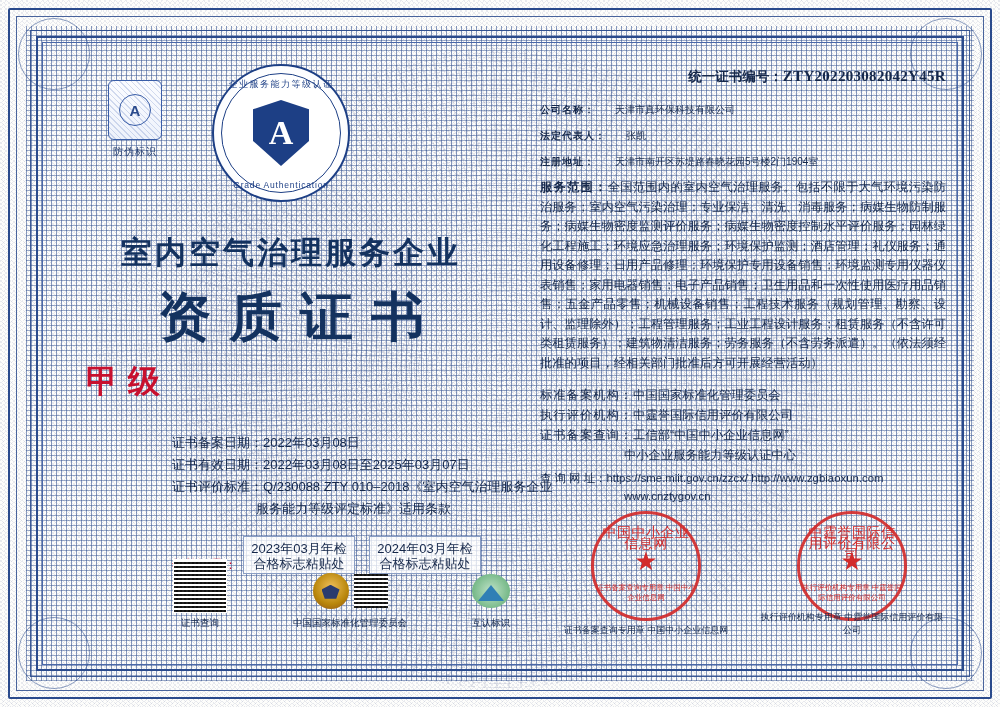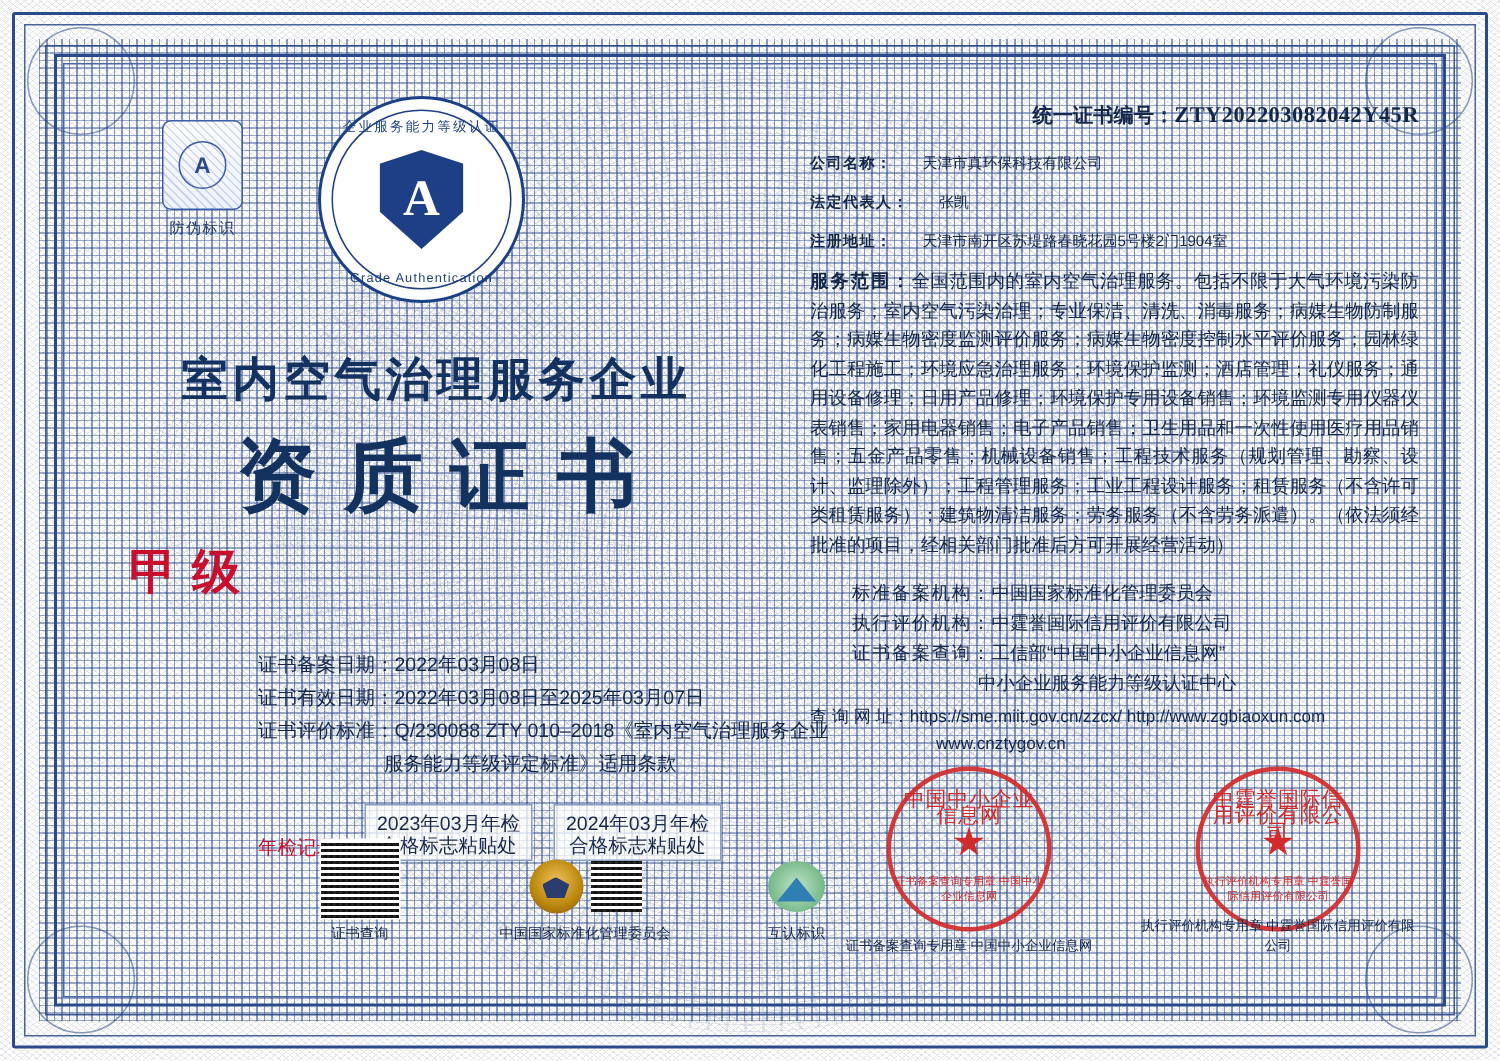--- a/index.html
+++ b/index.html
@@ -272,21 +272,20 @@
   }
 
   
   .bottom-left {
     position: absolute;
     left: 100px;
     bottom: 32px;
     display: flex;
     align-items: flex-end;
     gap: 26px;
-    padding-left: 40px;
   }
   .bl-item {
     text-align: center;
     width: 108px;
   }
   .qr {
     width: 52px;
     height: 52px;
     margin: 0 auto 4px auto;
     background:
@@ -388,21 +387,20 @@
     margin-bottom: 12px;
   }
   .scope .k {
     font-weight: bold;
     letter-spacing: 1px;
   }
   .org-block {
     font-size: 12.3px;
     line-height: 20px;
     margin-top: 10px;
-    margin-left: 28px;
   }
   .org-block .k {
     letter-spacing: 1px;
   }
   .org-block .sub {
     padding-left: 84px;
   }
   .url-block {
     font-size: 11.4px;
     line-height: 18px;

